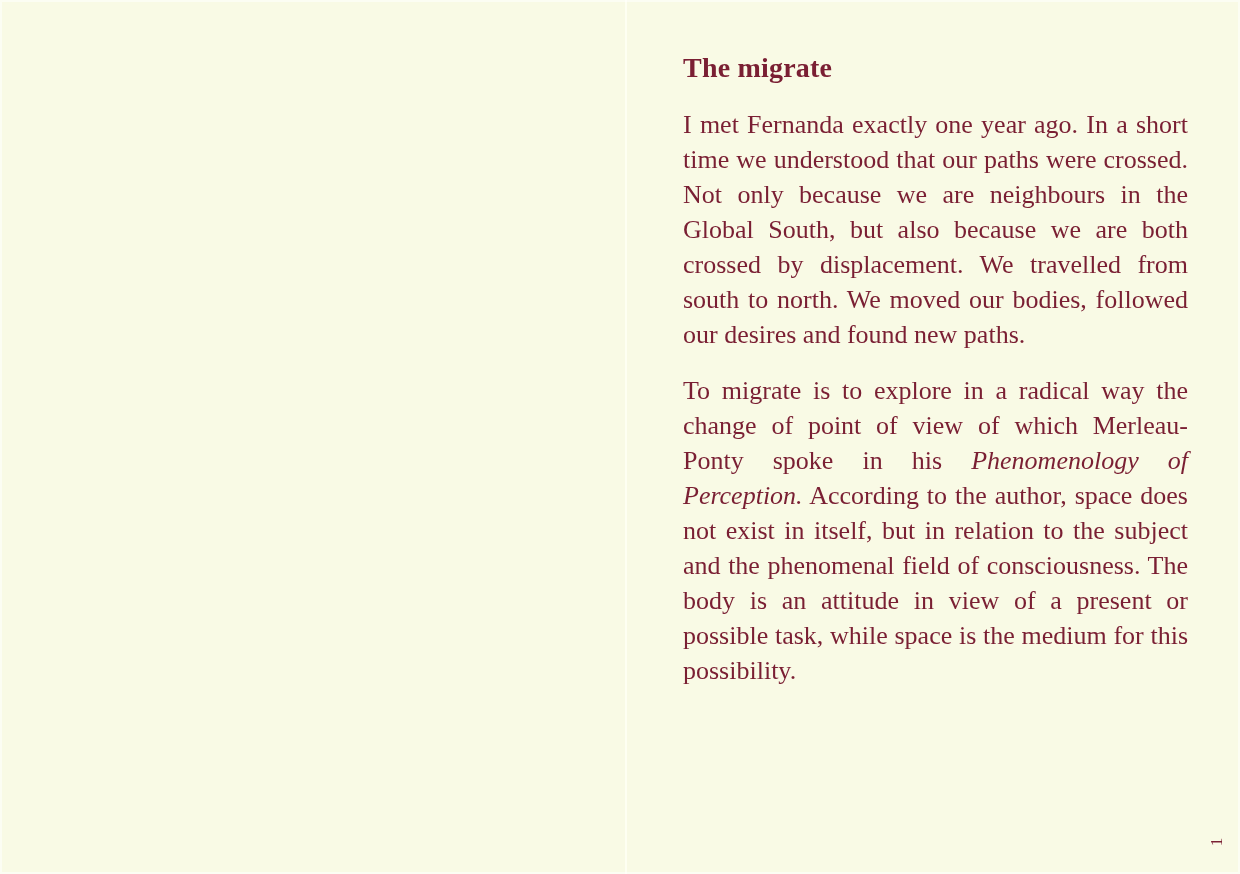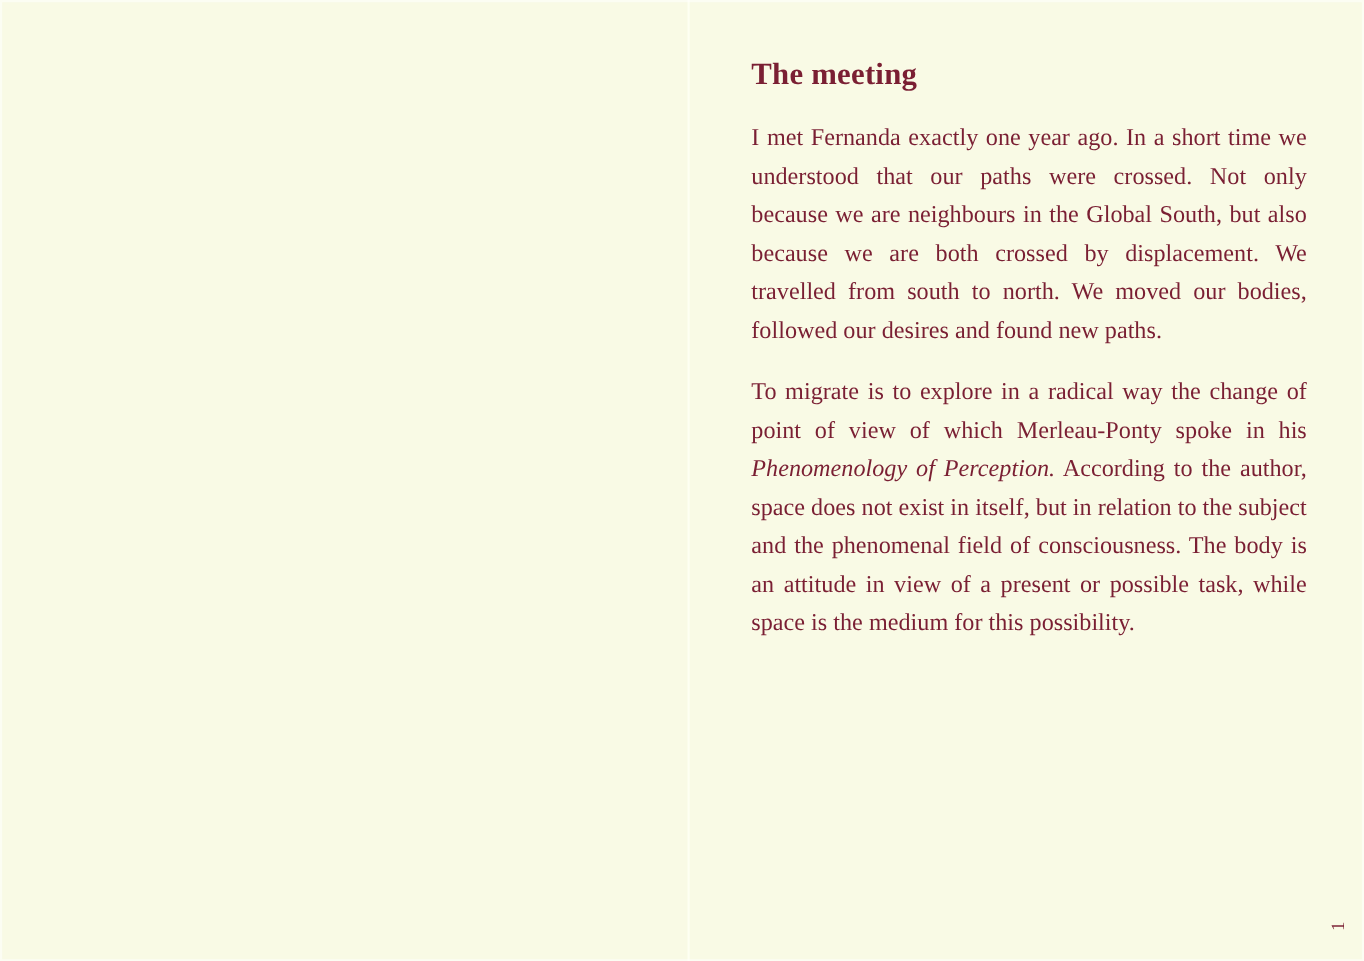--- a/index.html
+++ b/index.html
@@ -54,21 +54,21 @@
   .heading {
     margin: 0 0 22px 0;
     font-weight: bold;
     font-size: 28px;
     line-height: 35px;
     color: var(--ink);
     letter-spacing: 0.2px;
   }
   .para {
     margin: 0 0 21px 0;
-    font-size: 22px;
+    font-size: 26px;
     line-height: 35px;
     color: var(--ink);
     text-align: justify;
     text-justify: inter-word;
     hyphens: none;
   }
   .para em {
     font-style: italic;
   }
   .pagenum {
@@ -85,21 +85,21 @@
   }
 </style>
 </head>
 <body>
 
 <div class="spread">
   <div class="page-left"></div>
   <div class="gutter"></div>
   <div class="page-right">
     <div class="content">
-      <h1 class="heading">The meeting</h1>
+      <h1 class="heading">The migrate</h1>
       <div id="paragraphs">
           <p class="para"><span>I met Fernanda exactly one year ago. In a short time we understood that our paths were crossed. Not only because we are neighbours in the Global South, but also because we are both crossed by displacement. We travelled from south to north. We moved our bodies, followed our desires and found new paths.</span></p>
           <p class="para"><span>To migrate is to explore in a radical way the change of point of view of which Merleau-Ponty spoke in his </span><em>Phenomenology of Perception.</em><span> According to the author, space does not exist in itself, but in relation to the subject and the phenomenal field of consciousness. The body is an attitude in view of a present or possible task, while space is the medium for this possibility.</span></p>
         </div>
     </div>
     <div class="pagenum">1</div>
   </div>
 </div>
 
 </body></html>

